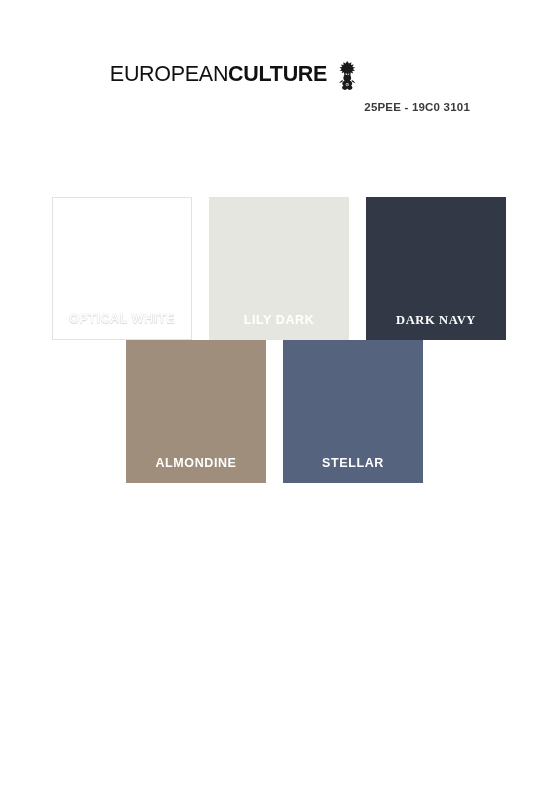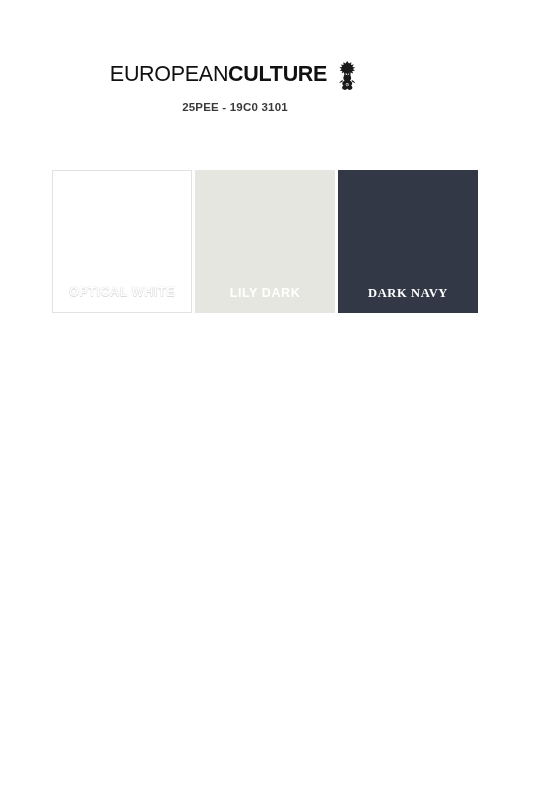--- a/index.html
+++ b/index.html
@@ -14,21 +14,21 @@
     overflow: hidden;
     position: relative;
   }
 
   
   .header {
     position: absolute;
     top: 60px;
     left: 0;
     width: 470px;
-    text-align: center;
+    text-align: right;
   }
   .logo-row {
     display: flex;
     align-items: center;
     justify-content: center;
     gap: 7px;
     height: 30px;
   }
   .logo-wordmark {
     font-size: 21.5px;
@@ -61,21 +61,22 @@
   .palette {
     position: absolute;
     top: 170px;
     left: 0;
     width: 533px;
     height: 300px;
   }
   .swatch-row {
     position: absolute;
     display: flex;
-    gap: 3px;
+    gap: 17px;
+    margin-top: 27px;
   }
   .row-1 {
     top: 0px;
     left: 52px;
   }
   .row-2 {
     top: 143px;
     left: 126px;
   }
   .swatch {
@@ -137,14 +138,22 @@
       <span class="swatch-label">OPTICAL WHITE</span>
     </div>
     <div class="swatch" style="background-color: rgb(230, 230, 224);">
       <span class="swatch-label">LILY DARK</span>
     </div>
     <div class="swatch" style="background-color: rgb(50, 56, 69); font-family: Liberation Serif, serif;">
       <span class="swatch-label">DARK NAVY</span>
     </div>
   </div>
 
+  <div class="swatch-row row-2">
+    <div class="swatch" style="background-color: rgb(158, 142, 123);">
+      <span class="swatch-label">ALMONDINE</span>
+    </div>
+    <div class="swatch" style="background-color: rgb(86, 99, 127);">
+      <span class="swatch-label">STELLAR</span>
+    </div>
+  </div>
 
 </div>
 
 </body></html>

